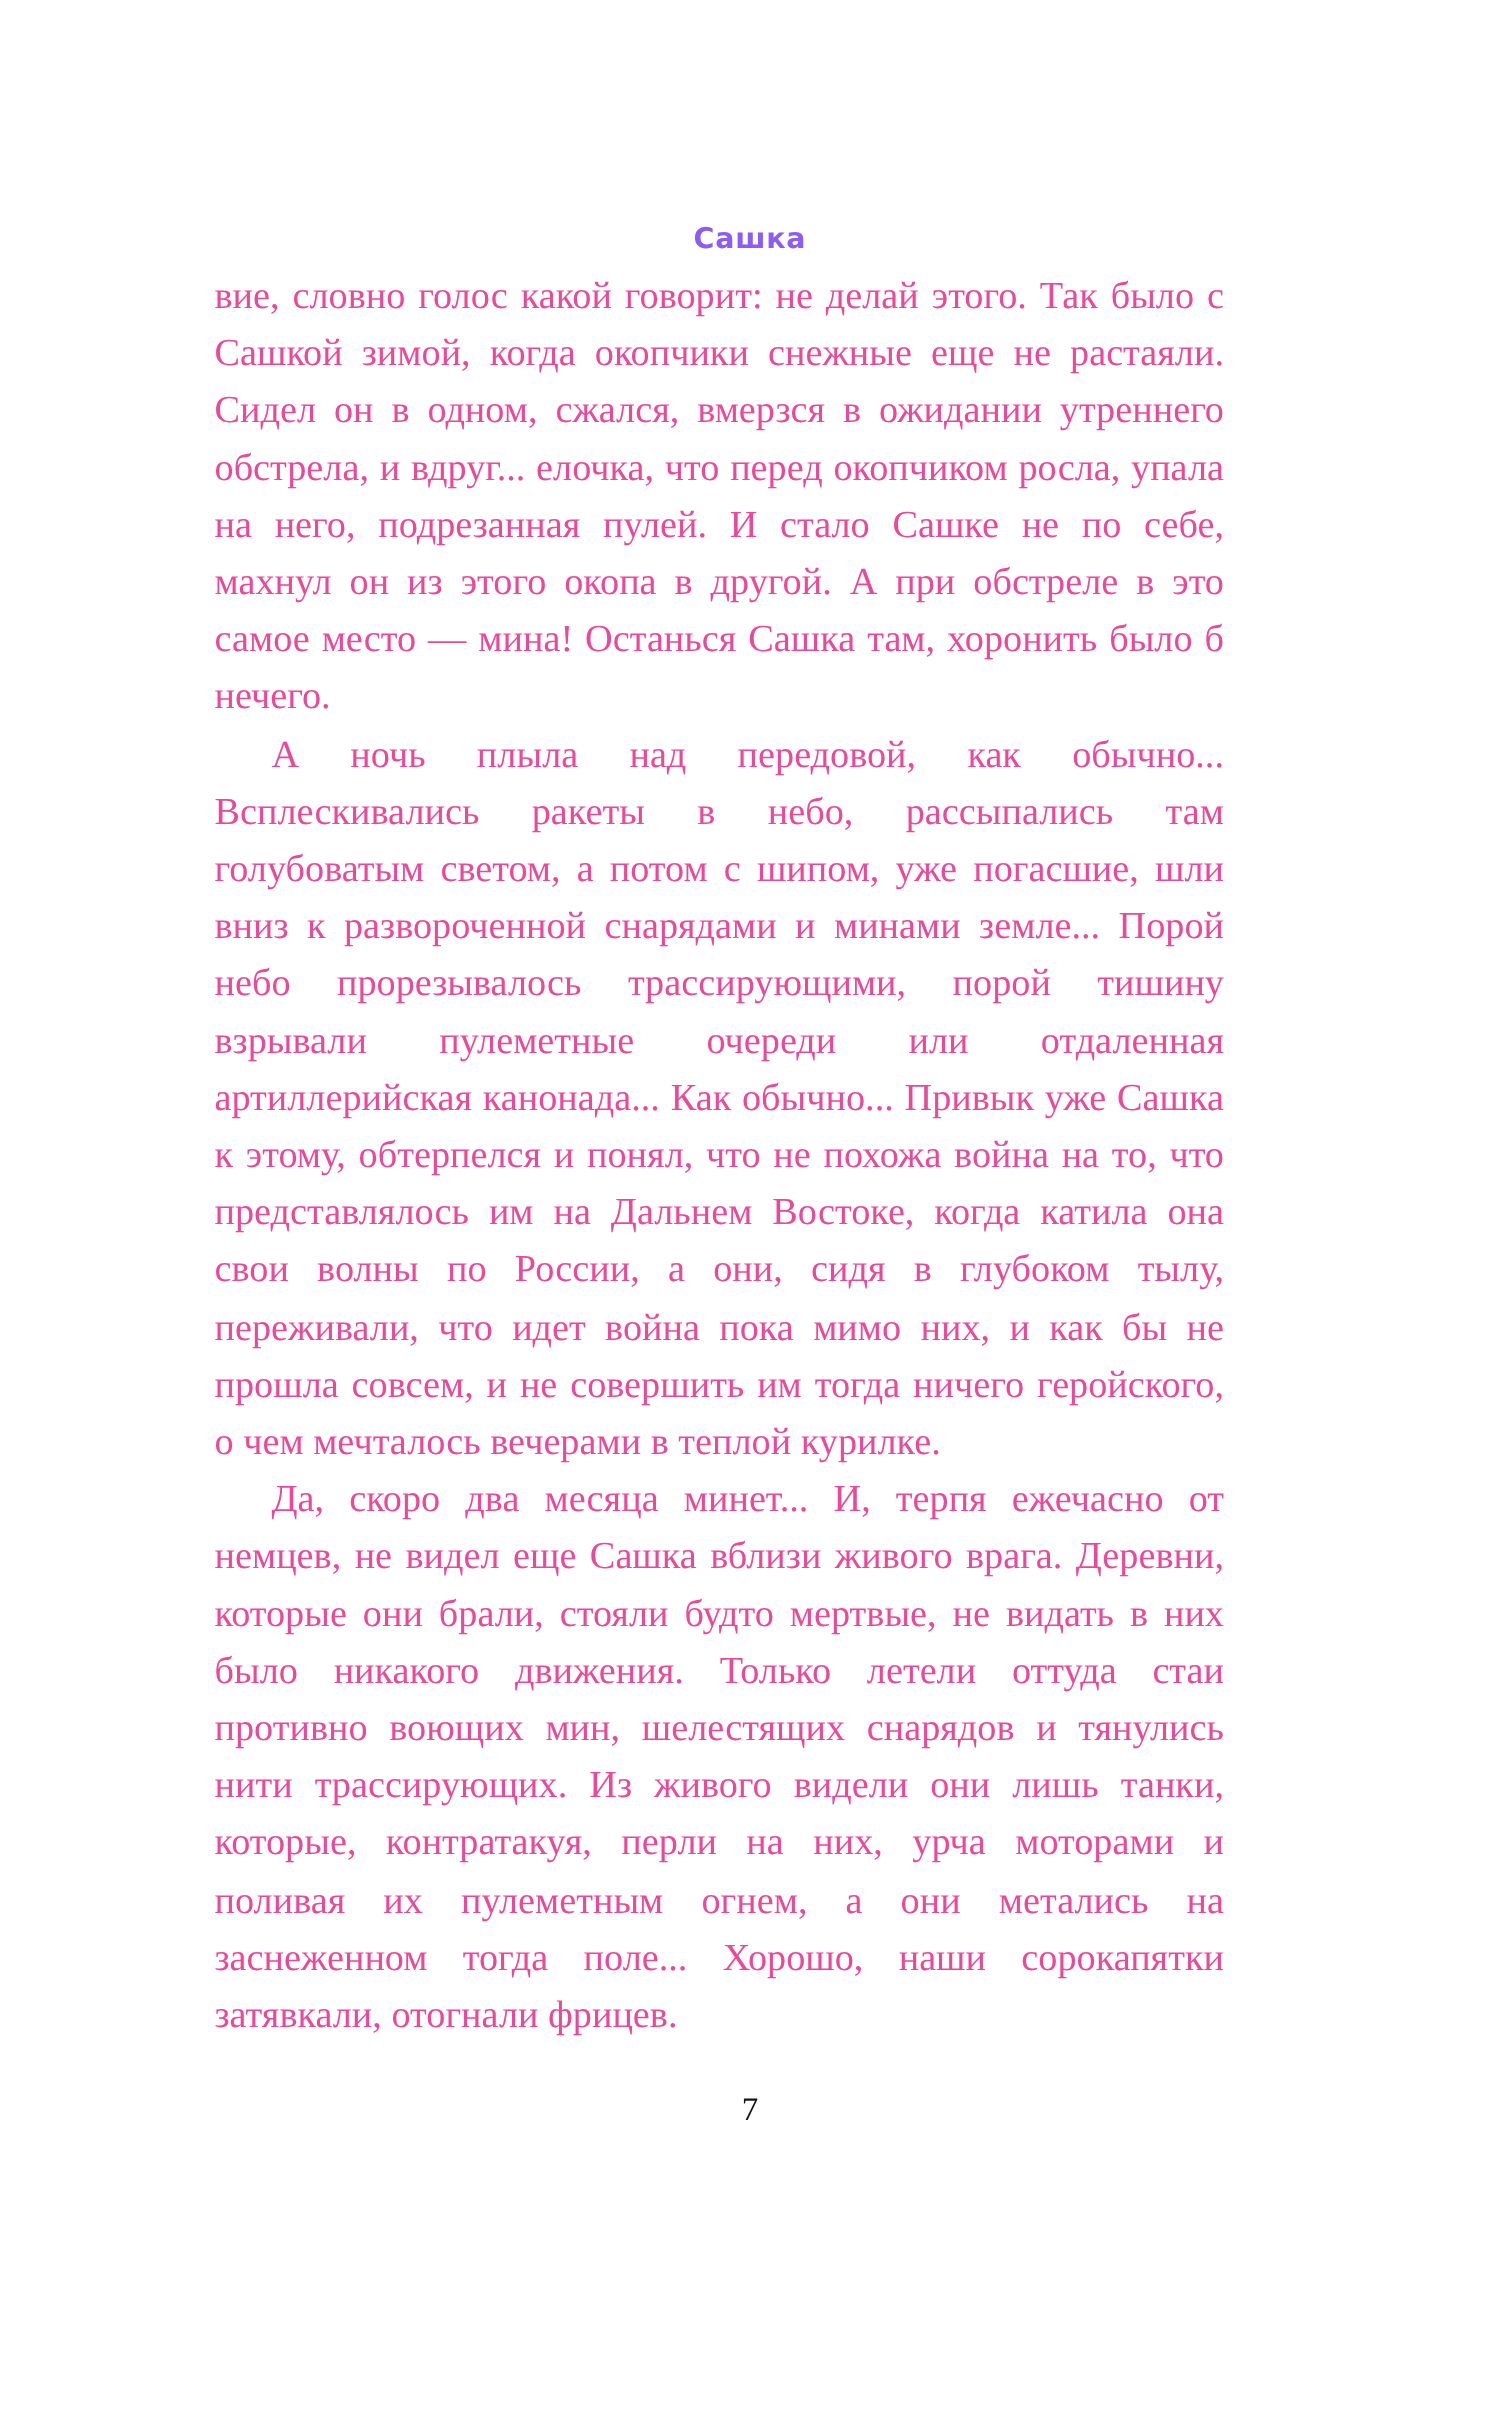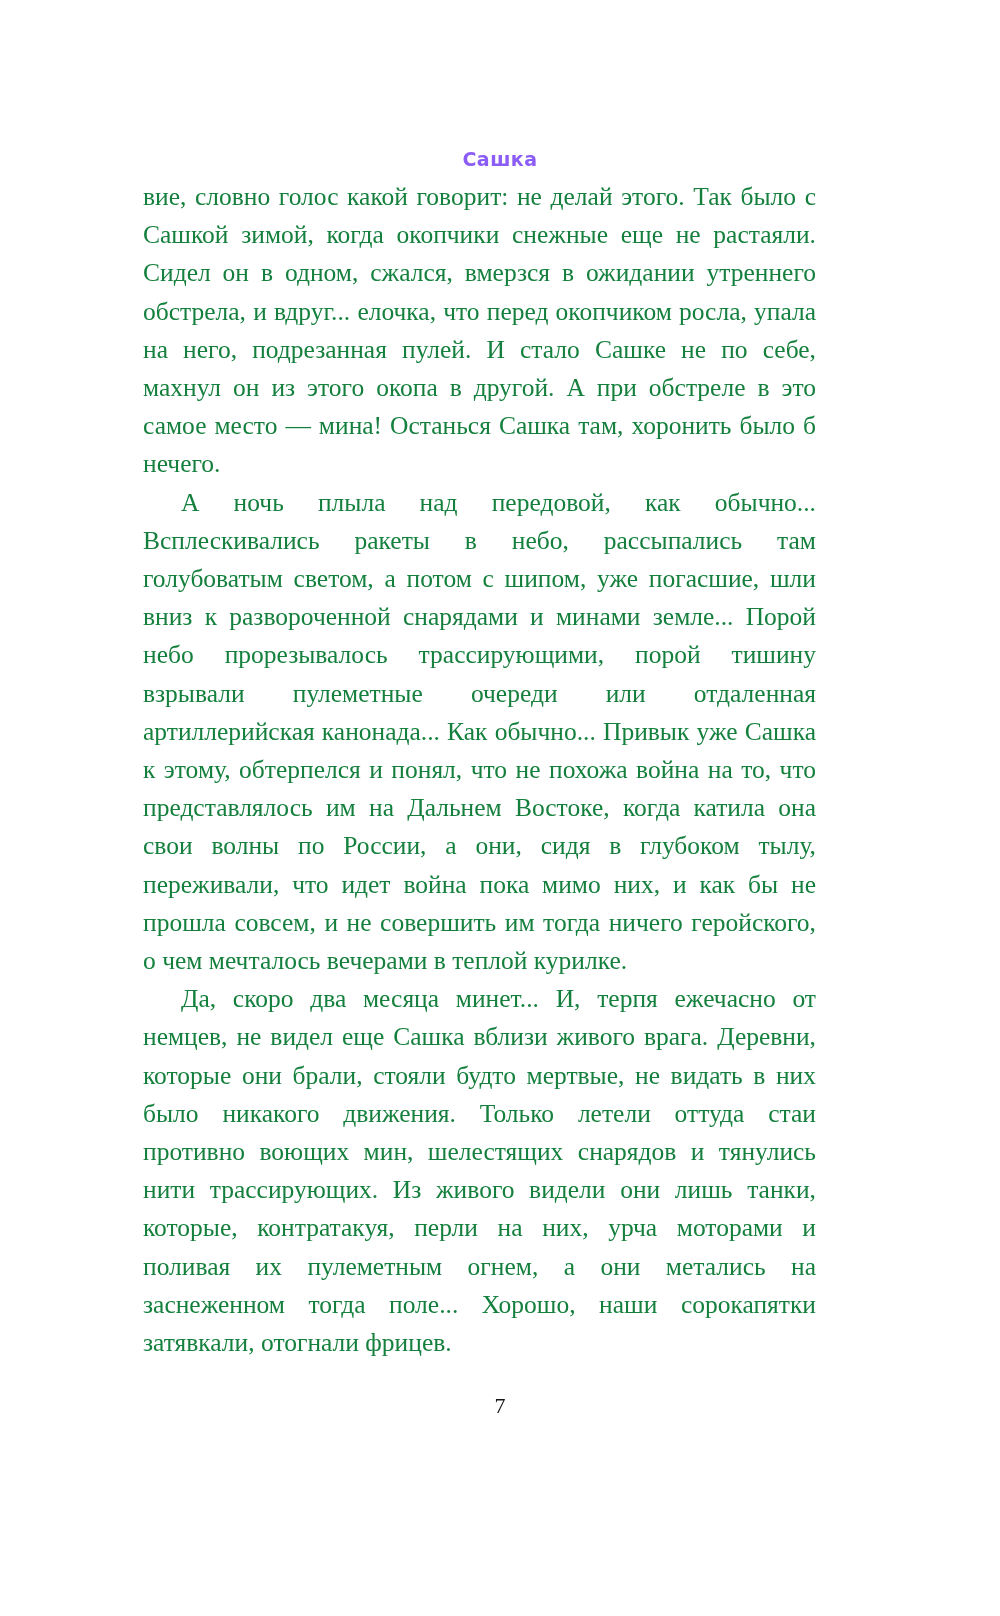--- a/index.html
+++ b/index.html
@@ -41,21 +41,21 @@
     left: 143px;
     top: 178px;
     width: 673px;
   }
   .text-block p {
     margin: 0;
     font-size: 25.5px;
     line-height: 38.2px;
     text-align: justify;
     text-justify: inter-word;
-    color: #15803d;
+    color: #ec4899;
     hyphens: manual;
   }
   .text-block p.indent {
     text-indent: 38px;
   }
   .folio {
     position: absolute;
     left: 0;
     top: 1393px;
     width: 1000px;

